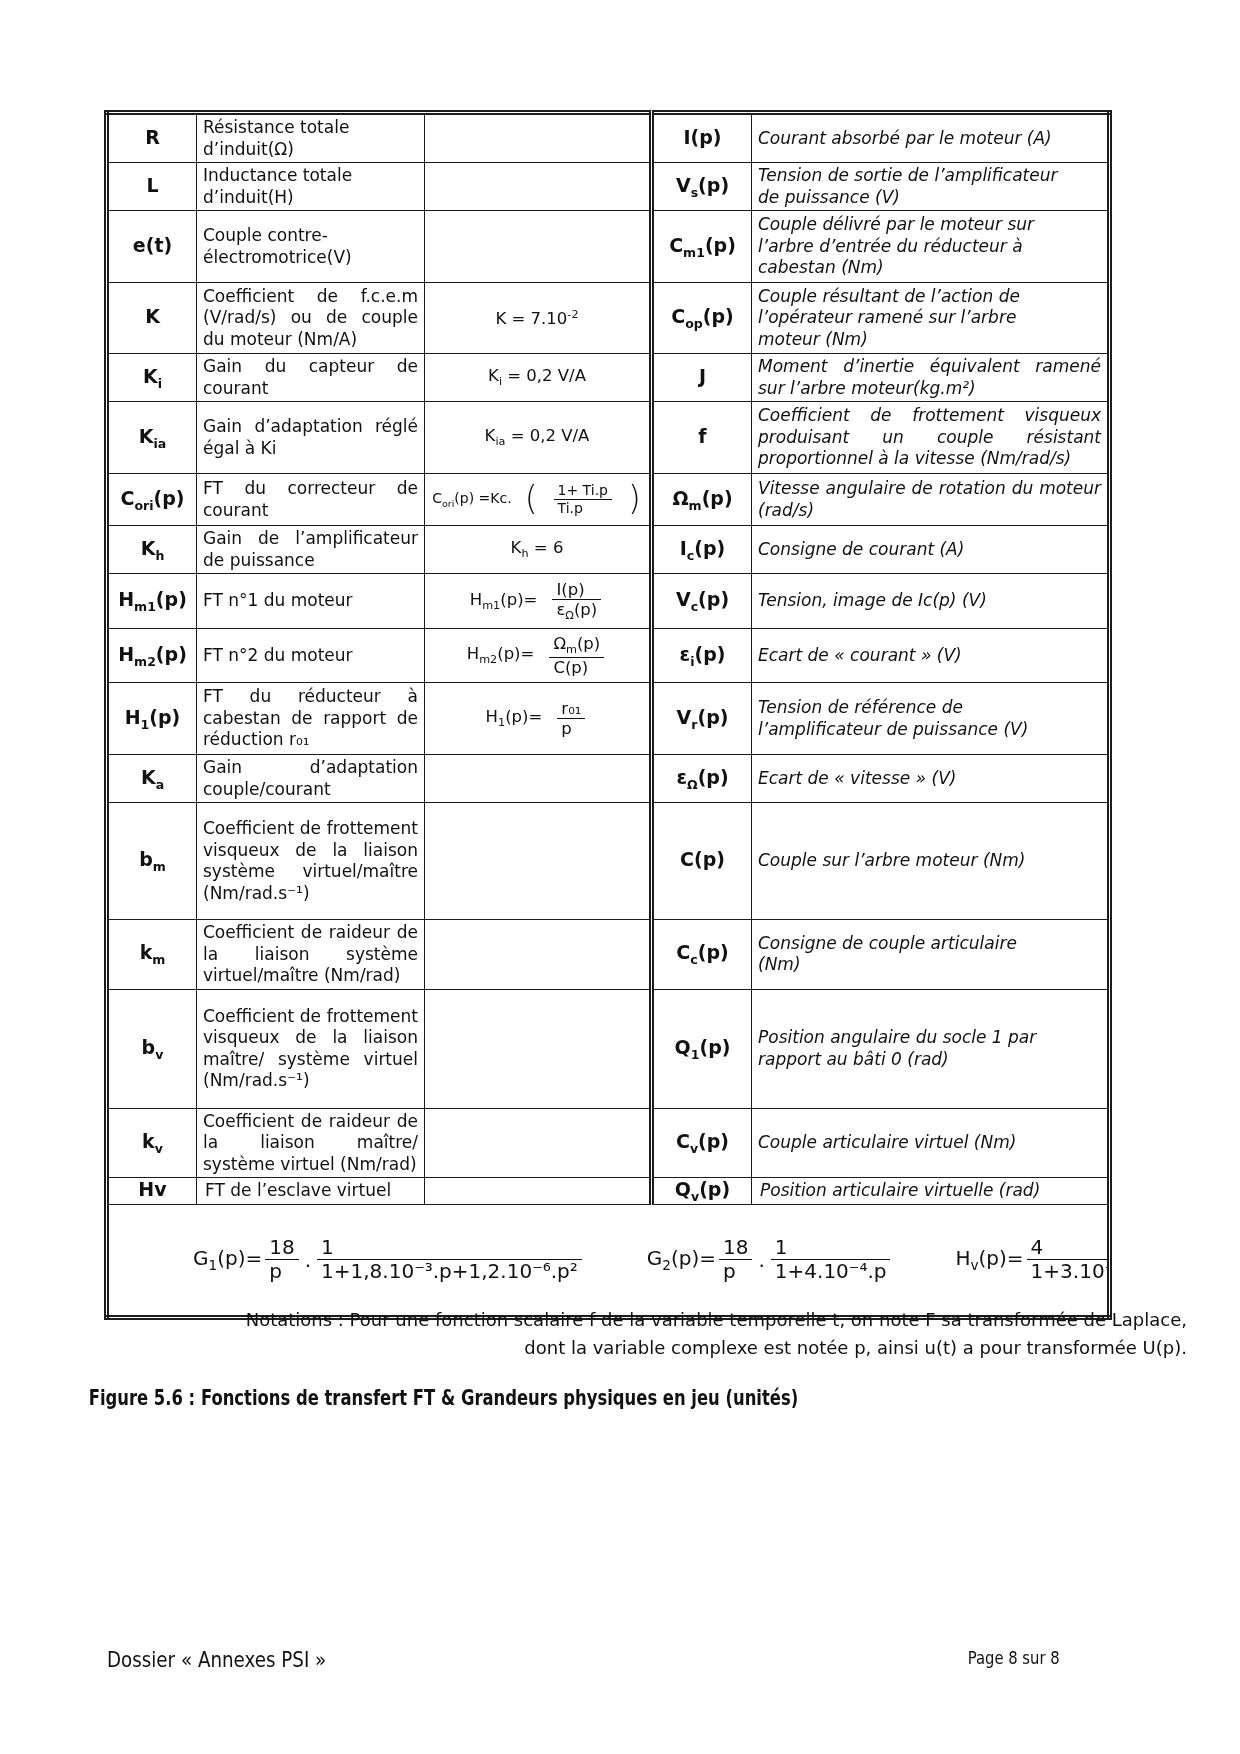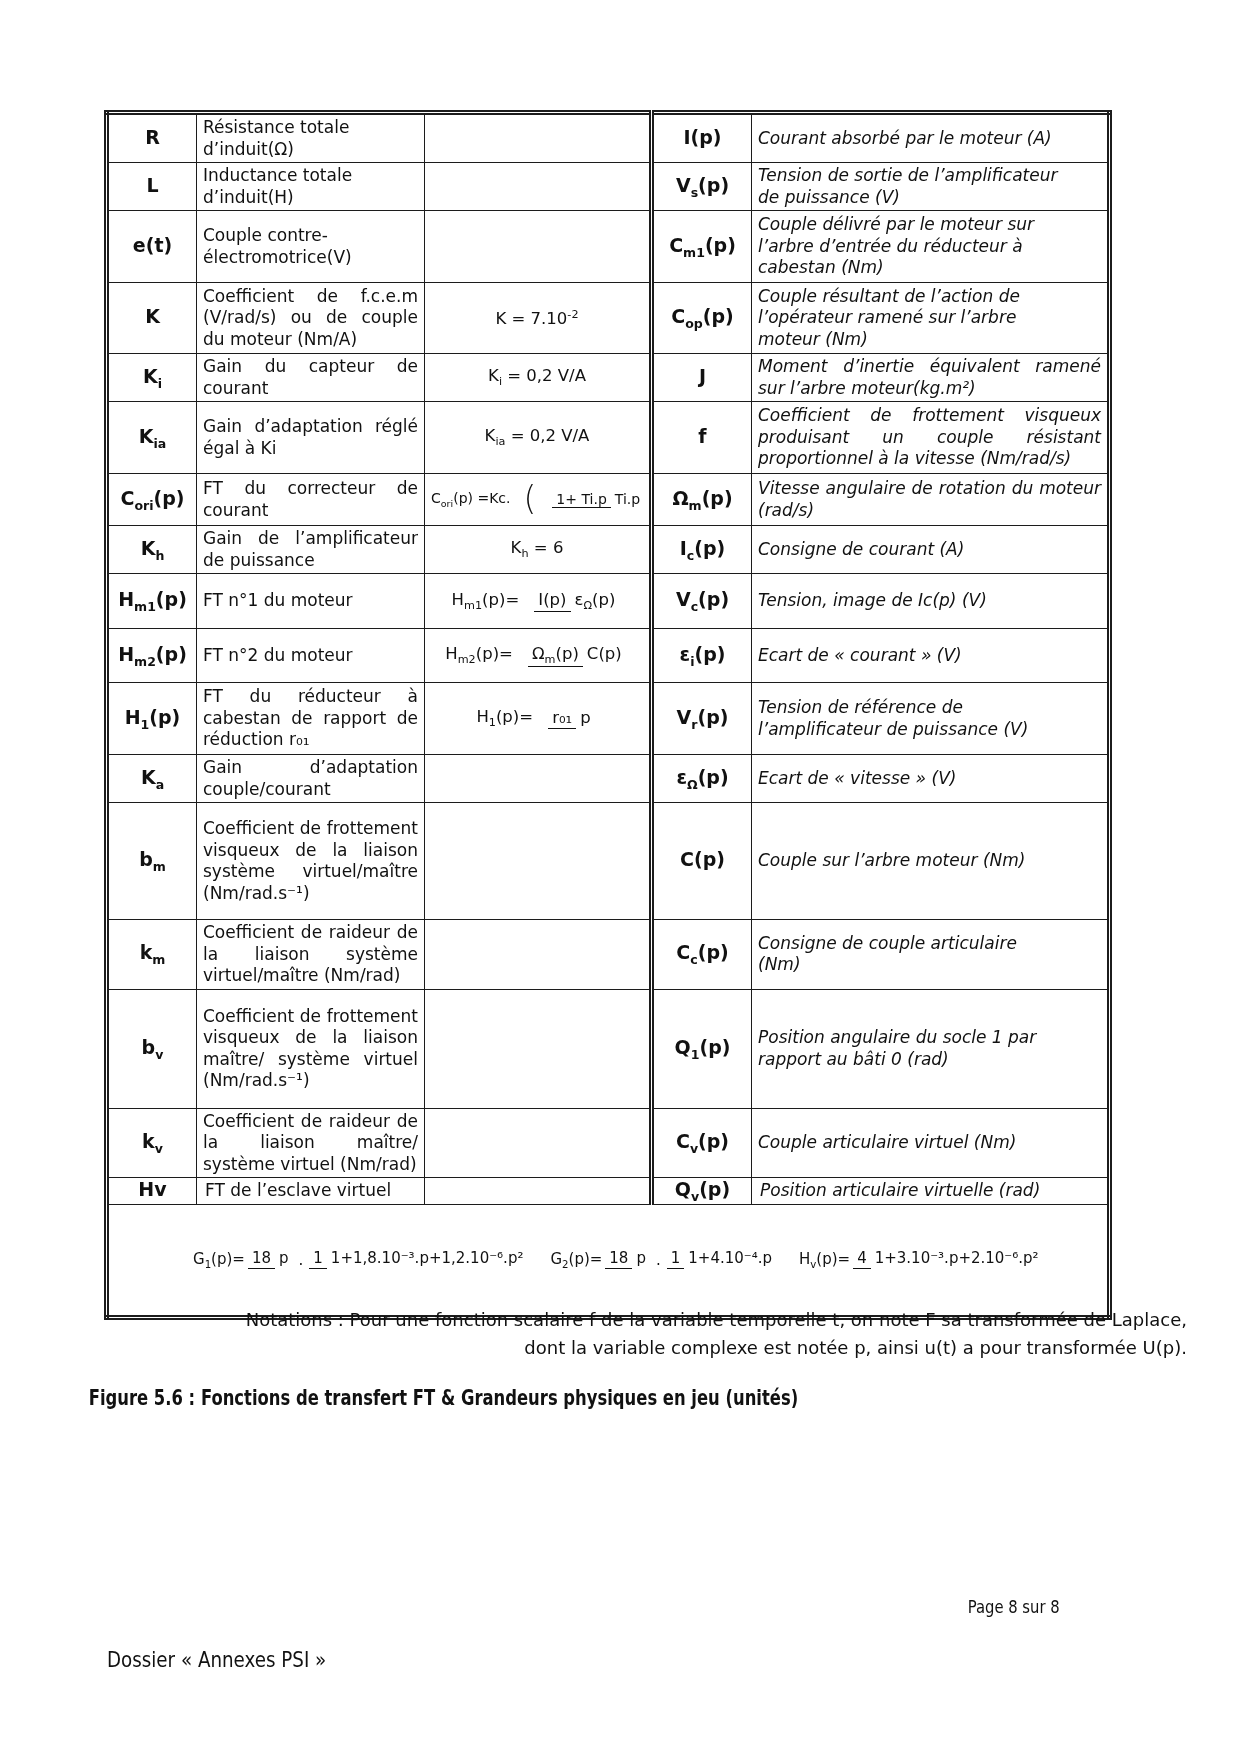--- a/index.html
+++ b/index.html
@@ -19,39 +19,39 @@
   .desc{font-size:17px;line-height:21.5px;}
   .j{text-align:justify;}
   .lb{white-space:pre-line;text-align:left;}
   .val{font-size:16.5px;white-space:nowrap;}
   .val sub{font-size:0.68em;}
   .val sup{font-size:0.68em;}
   .vflex{display:inline-flex;align-items:center;gap:12px;}
   .v-sm{font-size:14px;}
   .lhs{white-space:nowrap;}
   .lhs sub{font-size:0.68em;}
-  .frac{display:inline-flex;flex-direction:row;text-align:right;margin:0 3px;
+  .frac{display:inline-flex;flex-direction:column;text-align:left;margin:0 3px;
         line-height:1.18;vertical-align:middle;}
   .frac .num{border-bottom:1.4px solid #111;padding:0 4px;}
   .frac .den{padding:0 4px;}
   .bigp{font-size:235%;font-weight:300;line-height:1;padding:0 1px;}
   
   td.fcell{border-top:5px double #1c1c1c;height:106px;}
-  .fwrap{display:flex;align-items:center;padding-left:78px;gap:20px;font-size:15px;}
+  .fwrap{display:flex;align-items:center;padding-left:78px;gap:62px;font-size:20px;}
   .formula{display:inline-flex;align-items:center;}
   .dot{align-self:center;margin:0 3px;}
   
   .notes{position:absolute;left:107px;top:1306px;width:1080px;font-size:18px;
          line-height:27.5px;white-space:pre-line;text-align:right;}
   .caption{position:absolute;left:0;top:1386px;width:100%;text-align:left;}
   .caption span{display:inline-block;font-weight:bold;font-size:20.5px;
                 transform:scaleX(0.8);transform-origin:center;}
   .foot-l{position:absolute;left:107px;top:1648px;font-size:21px;text-align:center;}
   .foot-l span{display:inline-block;transform:scaleX(0.87);transform-origin:left;}
-  .foot-r{position:absolute;right:180px;top:1597px;font-size:17px;}
+  .foot-r{position:absolute;right:180px;top:1648px;font-size:17px;}
   .foot-r span{display:inline-block;transform:scaleX(0.87);transform-origin:right;}
 </style>
 </head>
 <body>
 
 <div class="page">
 
 <table class="ft">
 <colgroup>
   <col style="width:90px">

